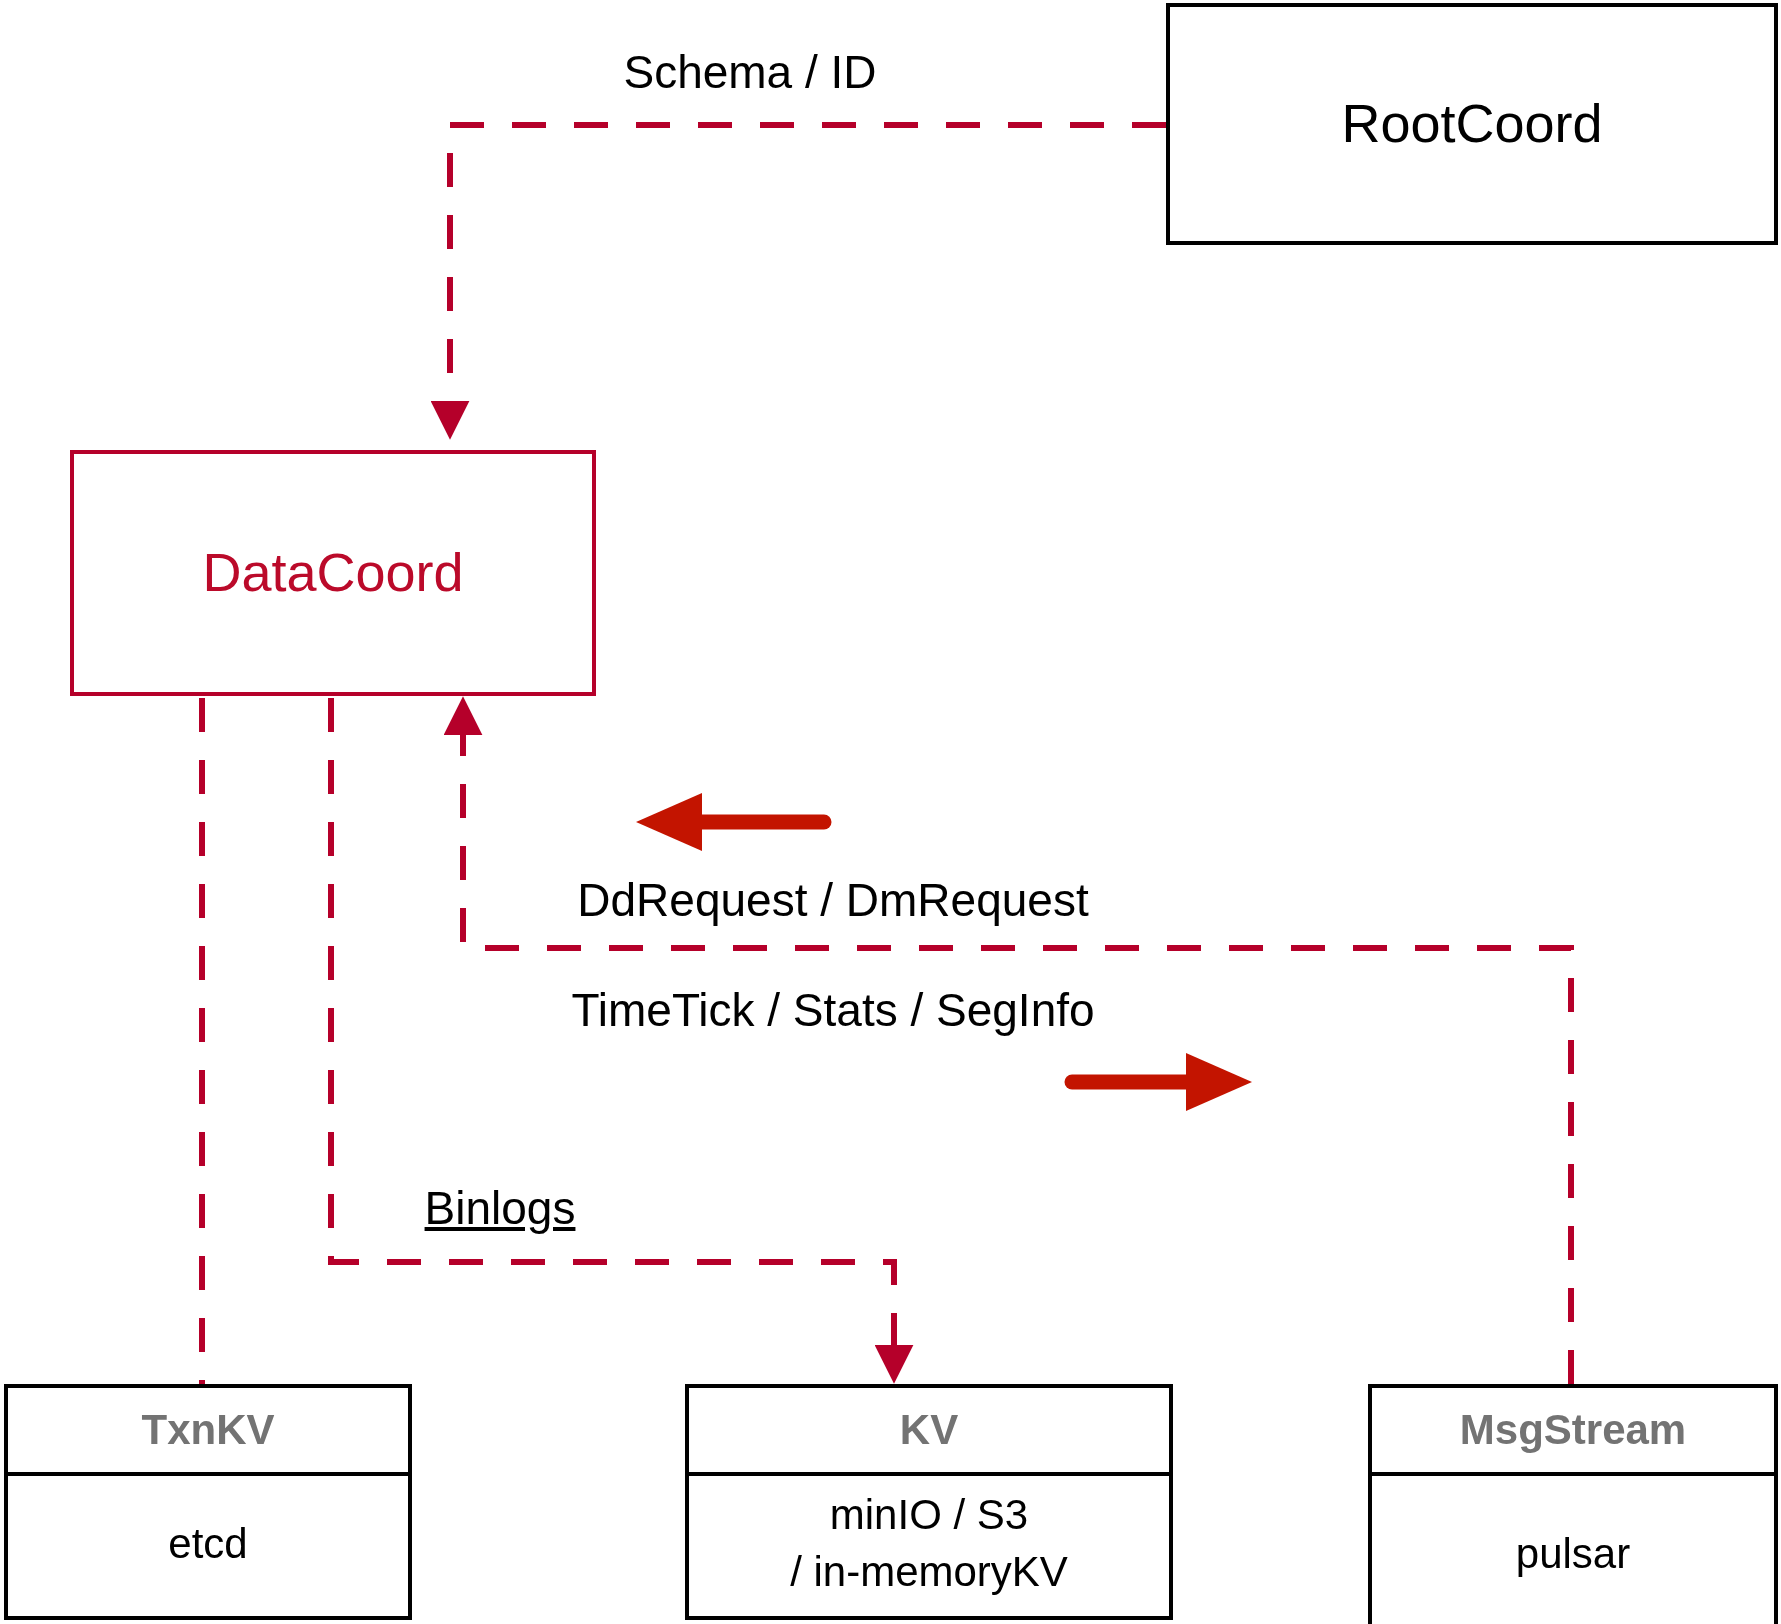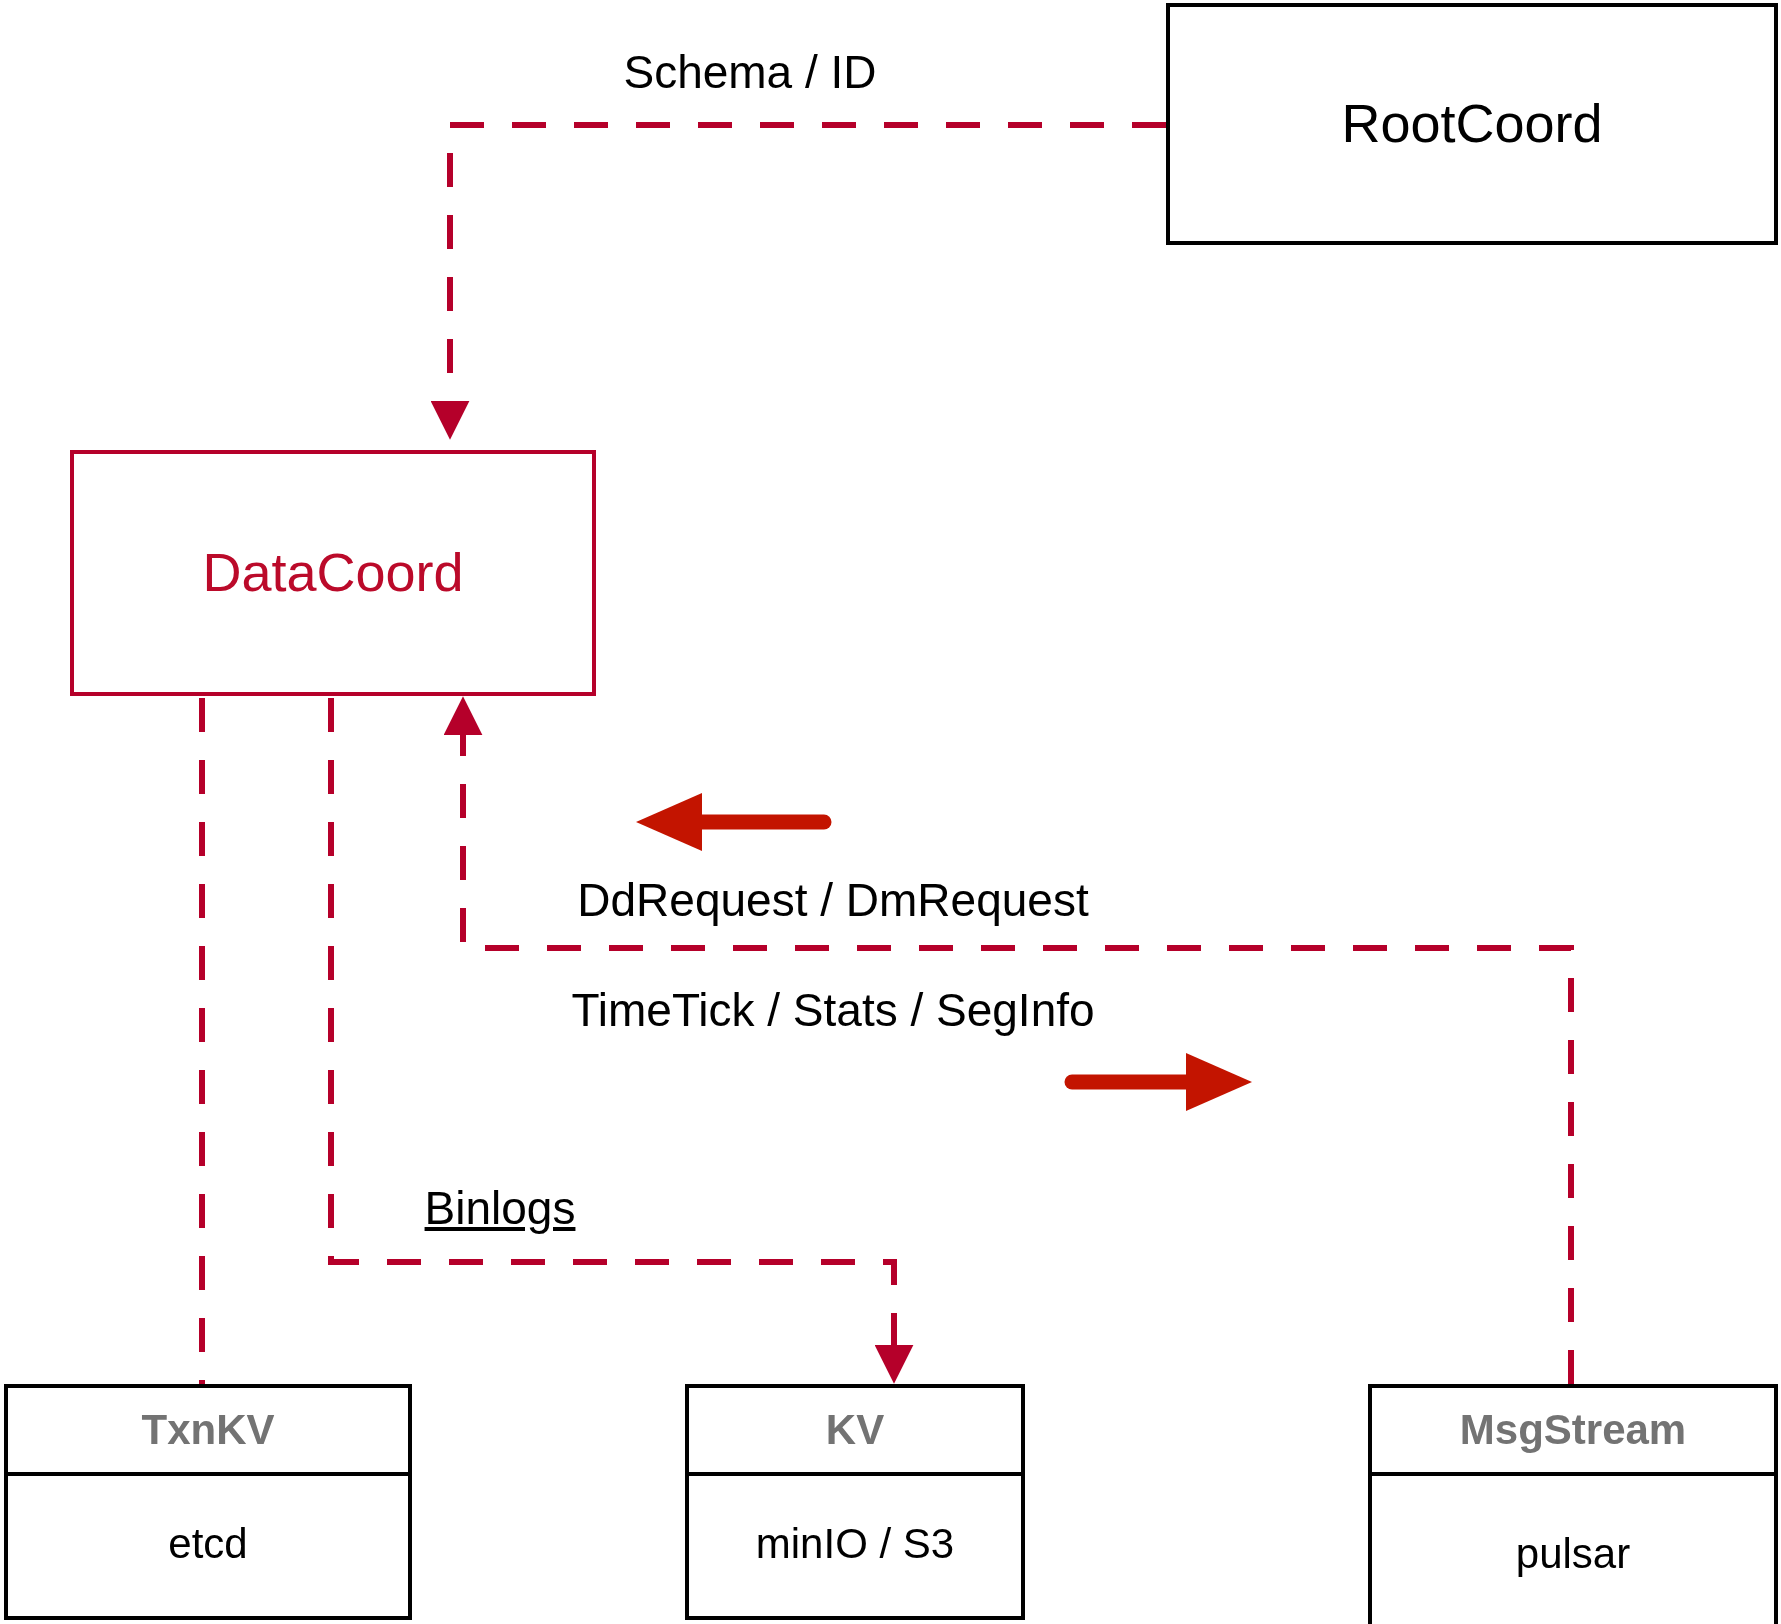--- a/index.html
+++ b/index.html
@@ -140,24 +140,25 @@
     <div class="node-title-center node-title-red">DataCoord</div>
   </div>
 
   <div class="node-box node-black" style="left:4px; top:1384px; width:408px; height:236px;">
     <div class="hdr">TxnKV</div>
     <div class="body-cell">
       <div>etcd</div>
     </div>
   </div>
 
-  <div class="node-box node-black" style="left:685px; top:1384px; width:340px; height:236px;padding-left:44px;">
+  <div class="node-box node-black" style="left:685px; top:1384px; width:488px; height:236px;padding-left:44px;">
     <div class="hdr">KV</div>
     <div class="body-cell">
       <div>minIO / S3</div>
+      <div>/ in-memoryKV</div>
     </div>
   </div>
 
   <div class="node-box node-black" style="left:1368px; top:1384px; width:410px; height:256px;">
     <div class="hdr">MsgStream</div>
     <div class="body-cell">
       <div>pulsar</div>
     </div>
   </div>
 

